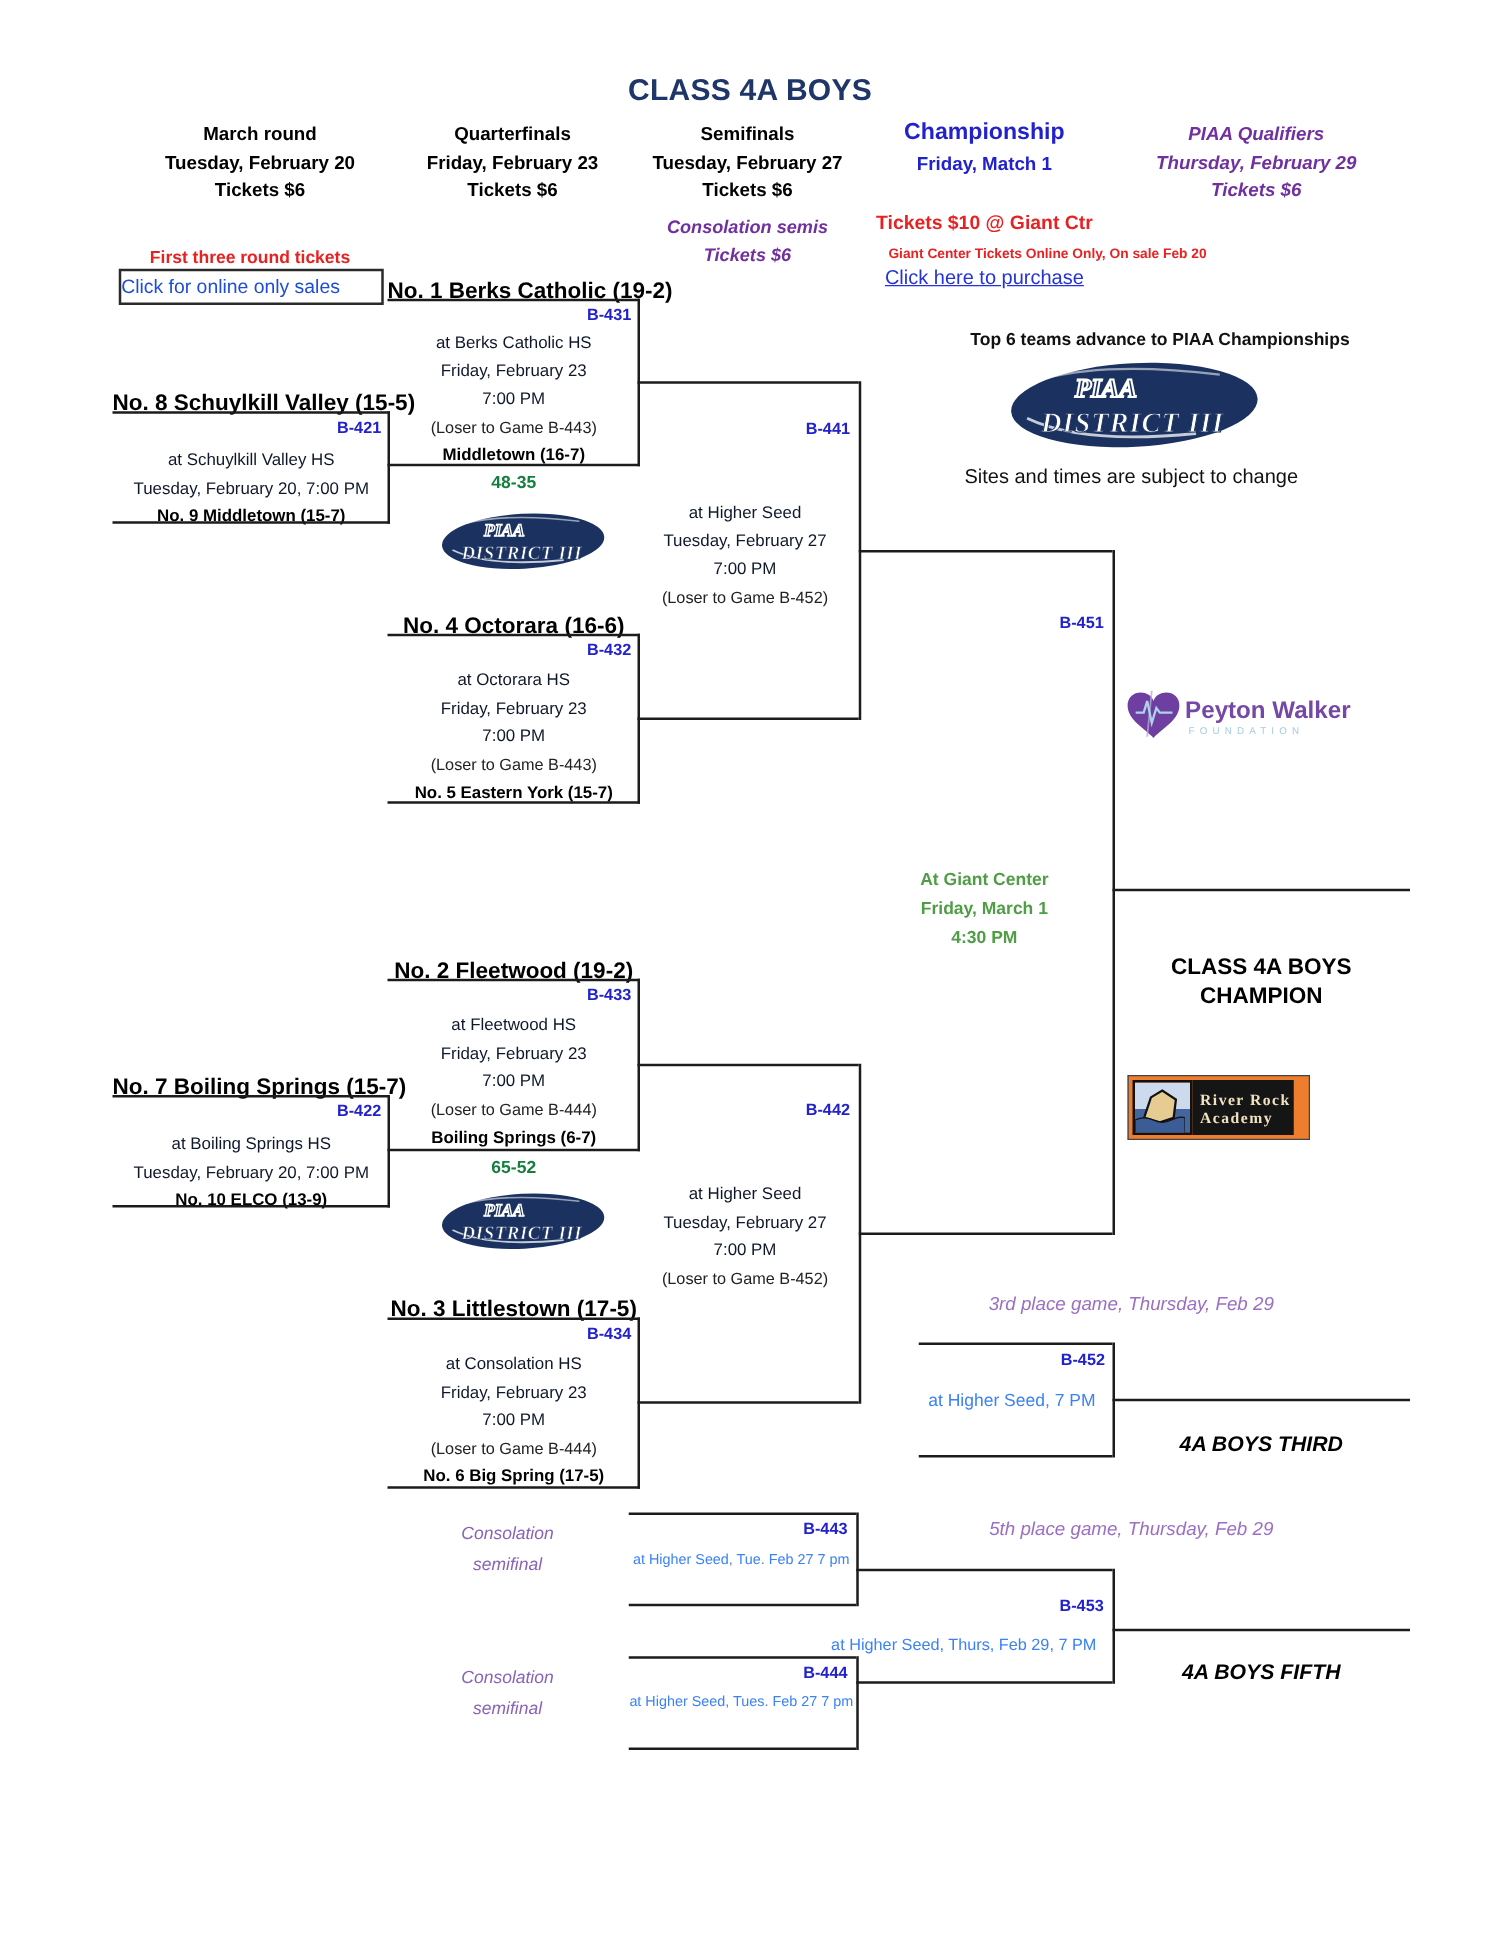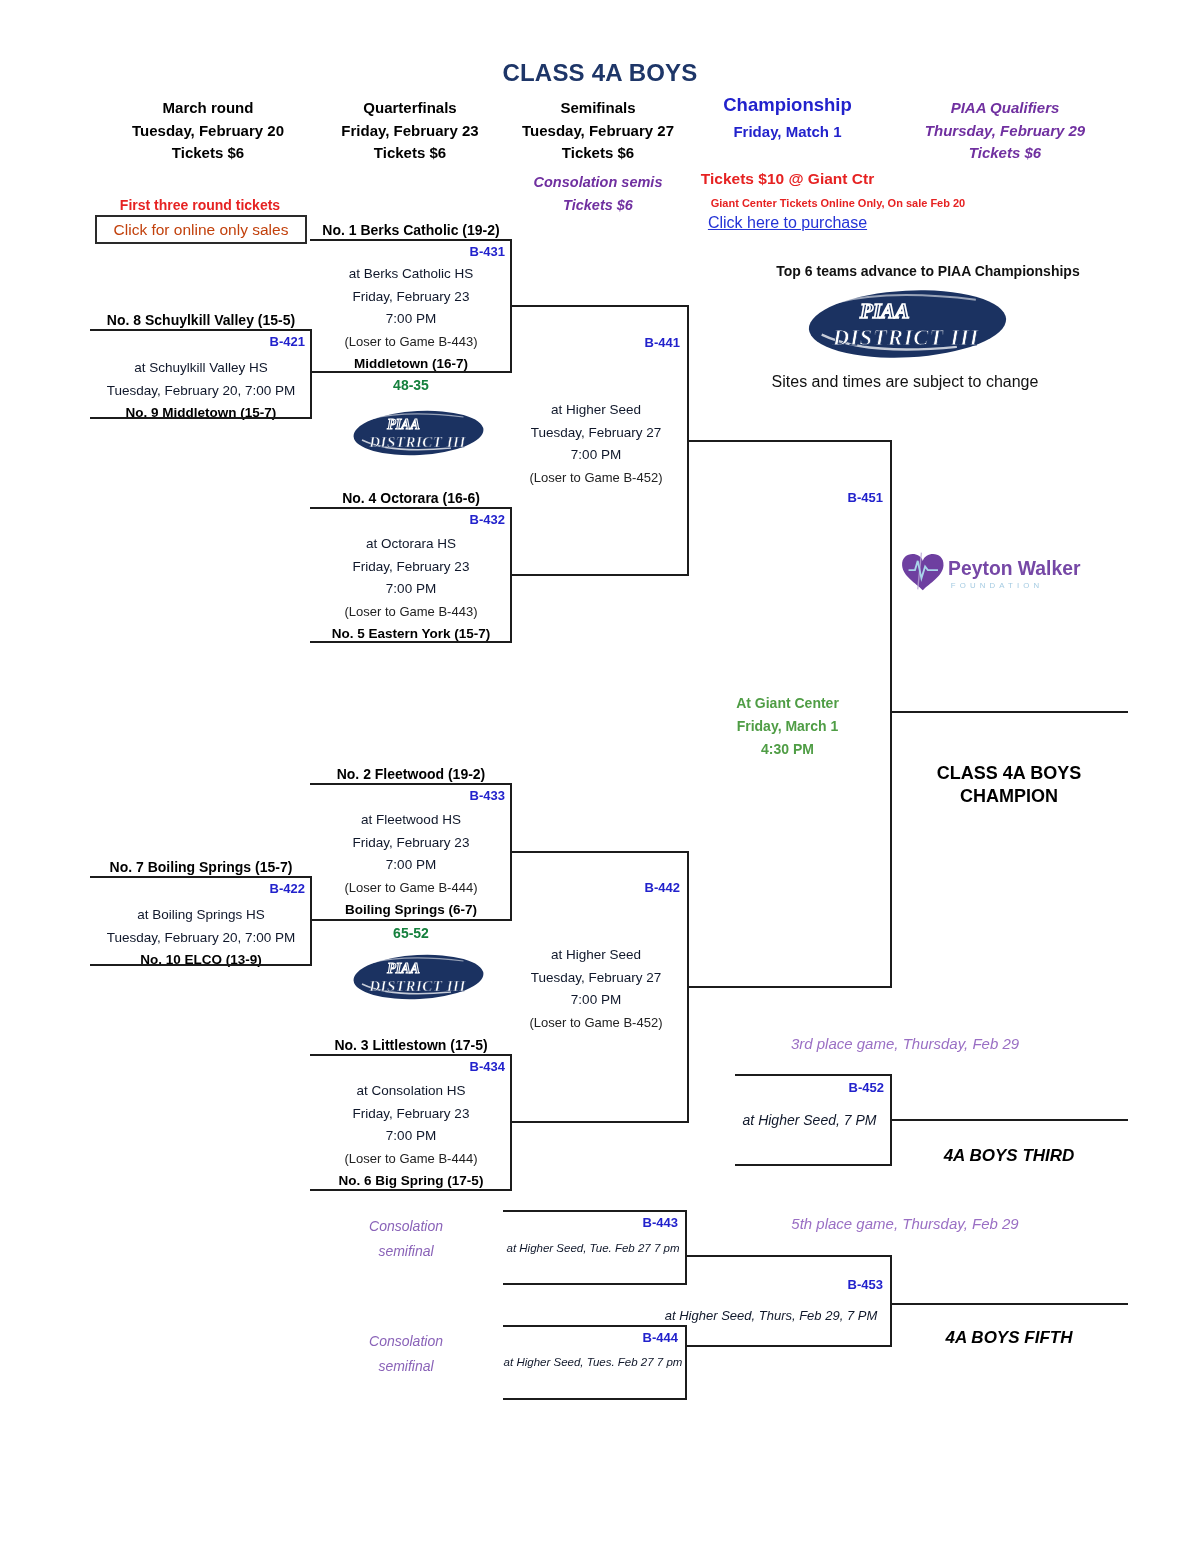--- a/index.html
+++ b/index.html
@@ -5,36 +5,36 @@
   html,body{margin:0;padding:0;background:#fff}
   .sheet{position:relative;width:1200px;height:1554px;background:#ffffff;
          font-family:"Liberation Sans",sans-serif;color:#111;overflow:hidden}
   .abs{position:absolute;white-space:nowrap}
   .hl{position:absolute;height:2px;background:#1c1c1c}
   .vl{position:absolute;width:2px;background:#1c1c1c}
   .ctr{text-align:center}
   .rt{text-align:right}
   .title{font-weight:bold;font-size:24px;color:#1e3668;letter-spacing:.2px}
   .hdr{font-weight:bold;font-size:15px;color:#000;line-height:22.5px}
-  .team{font-weight:bold;font-size:14px;color:#000}
+  .team{font-weight:bold;font-size:18px;color:#000}
   .code{font-weight:bold;font-size:13px;color:#2222cc}
   .ven{font-size:13.5px;color:#0f172a}
   .los{font-size:13px;color:#222}
   .win{font-weight:bold;font-size:13.5px;color:#000}
   .score{font-weight:bold;font-size:14px;color:#15803d}
   .stack{line-height:22.5px;text-align:center}
   .purp{color:#7030a0;font-style:italic;font-weight:bold;font-size:14.5px;line-height:22.5px}
   .purpital{color:#7030a0;font-style:italic;font-weight:bold;font-size:15px;line-height:22.5px}
   .red-b{color:#e62222;font-weight:bold}
   .bluehdr{color:#2222cc;font-weight:bold}
   .link{color:#2433d6;text-decoration:underline;cursor:pointer}
-  .redbox{position:absolute;border:2px solid #2a2a2a;color:#c2410c;font-size:15.5px;
-          text-align:center;cursor:pointer;background:#fff}
+  .redbox{position:absolute;border:2px solid #2a2a2a;color:#1d4ed8;font-size:15.5px;
+          cursor:pointer;background:#fff}
   .placehdr{color:#9a6fc4;font-style:italic;font-size:15px}
-  .conven{color:#0f172a;font-style:italic;text-align:center}
+  .conven{color:#3b82f6;text-align:center}
   .conven-lbl{color:#8a63b8;font-style:italic;font-size:14px;line-height:24.5px;text-align:center}
   .resname{font-weight:bold;font-style:italic;font-size:17px;color:#000}
   .giant{color:#4f9d45;font-weight:bold;font-size:14px;line-height:23px}
   .champ{font-weight:bold;font-size:18px;color:#000;line-height:23px}
   .riverrock{position:absolute;left:902px;top:860px;width:146px;height:52px;background:#ee7e2e;
              border:1px solid #444;display:flex;align-items:stretch;padding:3px;box-sizing:border-box}
   .rr-img{width:44px;border:2px solid #111;position:relative;overflow:hidden;flex:none;
           background:linear-gradient(#cdd9ec 0 54%,#44669f 54% 100%)}
   .rr-text{flex:1;background:#151515;color:#f0e2c0;font-family:"Liberation Serif",serif;
            font-weight:bold;font-size:12.5px;line-height:14px;padding:9px 0 0 6px;
@@ -170,20 +170,32 @@
   <div class="abs giant stack" style="left:690px;top:692px;width:195px">
     <div>At Giant Center</div>
     <div>Friday, March 1</div>
     <div>4:30 PM</div>
   </div>
   <div class="abs champ stack" style="left:890px;top:762px;width:238px">
     <div>CLASS 4A BOYS</div>
     <div>CHAMPION</div>
   </div>
 
+  <div class="riverrock">
+    <div class="rr-img">
+      <svg viewBox="0 0 44 44" width="40" height="42" style="position:absolute;left:0;top:0">
+        <polygon points="8,30 14,12 24,6 36,14 34,30 22,34" fill="#e6cc92" stroke="#111" stroke-width="2"></polygon>
+        <path d="M0,32 Q8,28 16,32 T32,32 T44,30 L44,44 L0,44Z" fill="#3c5c96" stroke="#111" stroke-width="1"></path>
+      </svg>
+    </div>
+    <div class="rr-text">
+      <div>River Rock</div>
+      <div>Academy</div>
+    </div>
+  </div>
 
   <div class="abs team ctr" style="left:90px;top:859px;width:222px">No. 7 Boiling Springs (15-7)</div>
   <i class="hl" style="left:90px;top:876px;width:222px"></i>
   <div class="abs code rt" style="left:90px;top:881px;width:215px">B-422</div>
   <div class="abs stack" style="left:90px;top:904px;width:222px">
     <div class="ven">at Boiling Springs HS</div>
     <div class="ven">Tuesday, February 20, 7:00 PM</div>
     <div class="win">No. 10 ELCO (13-9)</div>
   </div>
   <i class="hl" style="left:90px;top:964px;width:222px"></i>

